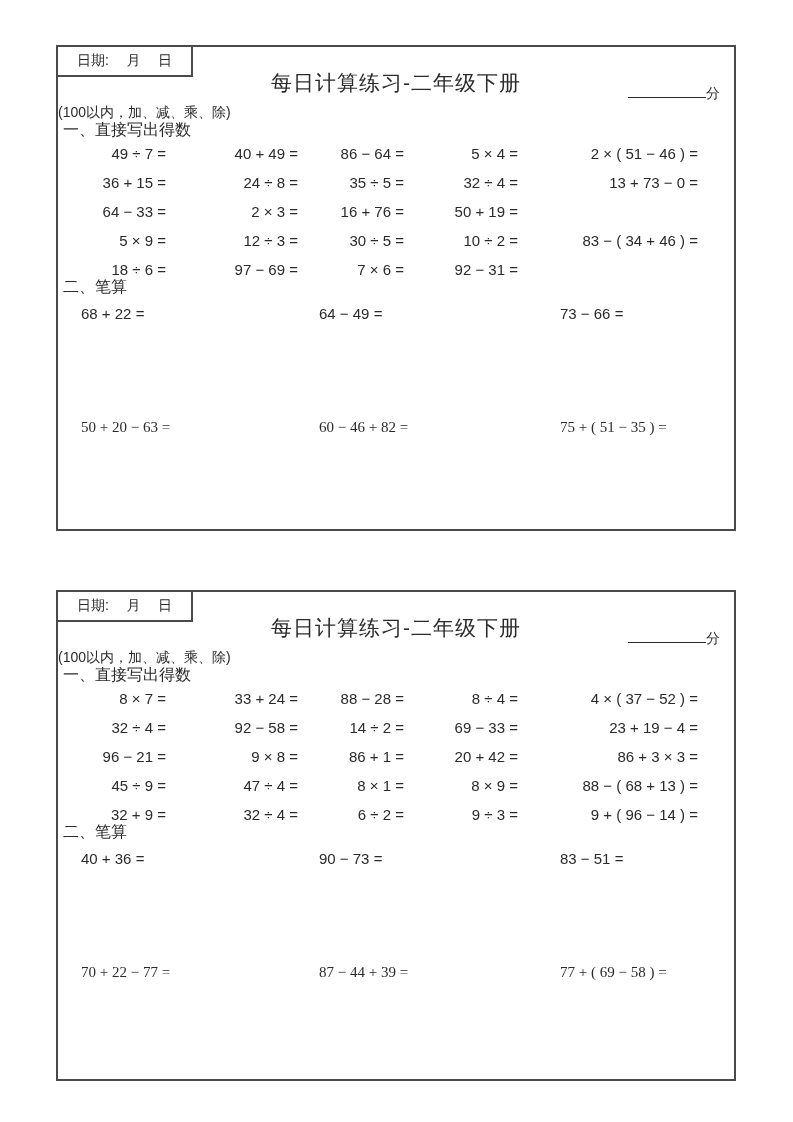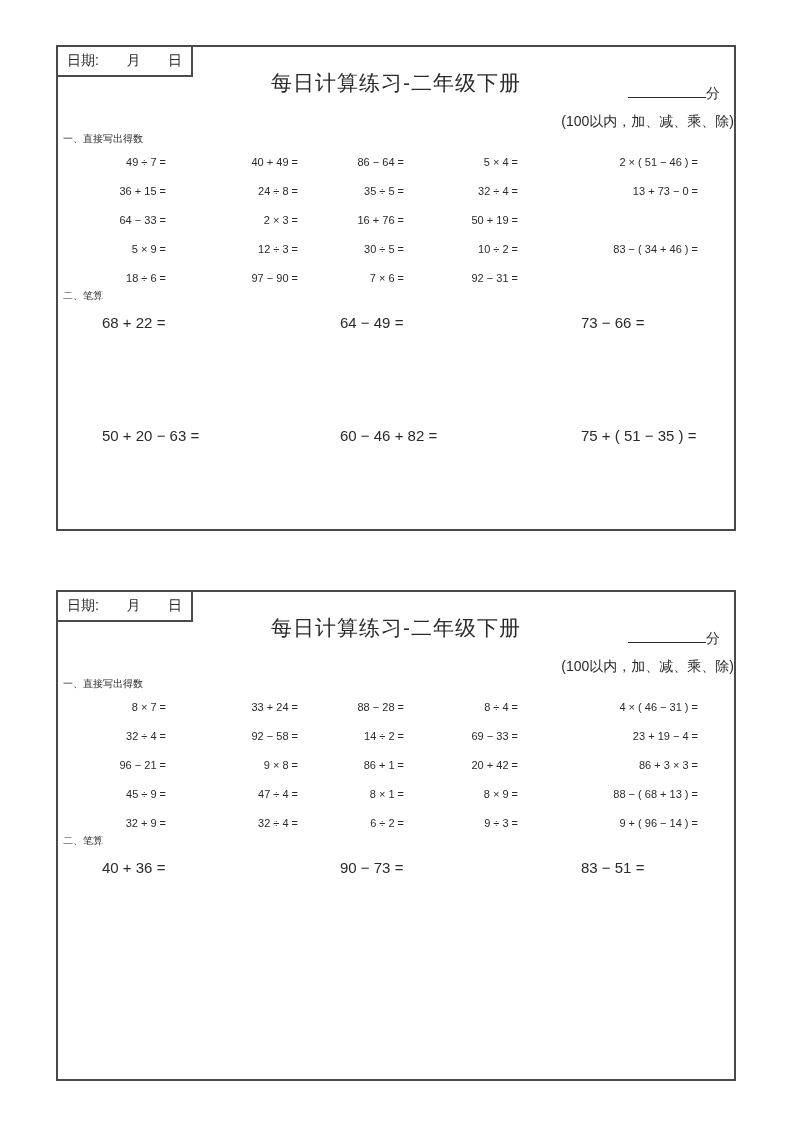--- a/index.html
+++ b/index.html
@@ -10,34 +10,34 @@
   .sheet {
     position:absolute; left:56px; width:680px; box-sizing:border-box;
     border:2px solid #4a4a4a; background:#fff;
   }
   .sheet-1 { top:45px;  height:486px; }
   .sheet-2 { top:590px; height:491px; }
   .datebox {
     position:absolute; top:-2px; left:-2px; width:137px; height:32px;
     box-sizing:border-box; border:2px solid #4a4a4a; background:#fff;
     display:flex; align-items:center; justify-content:space-between;
-    padding:0 9px; font-size:14px;
+    padding:0 19px; font-size:14px;
   }
   .score { position:absolute; top:36px; right:14px; font-size:14px; white-space:nowrap; }
   .score-blank { display:inline-block; width:78px; height:1em; border-bottom:1.5px solid #2a2a2a; }
   .title { text-align:center; font-size:21px; letter-spacing:1px; margin-top:23px; line-height:26px; }
-  .subtitle { text-align:right; font-size:14px; margin-top:16px; line-height:18px; }
-  .sec-title { font-size:10px; line-height:18px; margin-left:5px; }
+  .subtitle { text-align:left; font-size:14px; margin-top:7px; line-height:18px; }
+  .sec-title { font-size:16px; line-height:18px; margin-left:5px; }
   .sec2-title { margin-top:-6px; }
-  .grid1 { font-size:11px; }
+  .grid1 { font-size:15px; }
   .g1row { display:grid; grid-template-columns:108px 132px 106px 114px 180px; height:29px; line-height:29px; }
   .g1c { text-align:right; white-space:pre; }
-  .g2row { display:grid; grid-template-columns:238px 241px 1fr; padding-left:44px;
+  .g2row { display:grid; grid-template-columns:238px 241px 1fr; padding-left:23px;
            font-size:15px; height:20px; line-height:20px; margin-top:8px; }
-  .g2row-b { margin-top:93px; }
+  .g2row-b { margin-top:93px;font-family:Liberation Serif, serif; }
   .g2c { text-align:left; white-space:pre; }
 </style>
 </head>
 <body>
 
 <div class="sheet sheet-1">
   <div class="datebox">
     <span>日期:</span>
     <span>月</span>
     <span>日</span>
@@ -69,21 +69,21 @@
     </div>
     <div class="g1row">
       <span class="g1c">5 × 9 =</span>
       <span class="g1c">12 ÷ 3 =</span>
       <span class="g1c">30 ÷ 5 =</span>
       <span class="g1c">10 ÷ 2 =</span>
       <span class="g1c">83 − ( 34 + 46 ) =</span>
     </div>
     <div class="g1row">
       <span class="g1c">18 ÷ 6 =</span>
-      <span class="g1c">97 − 90 =</span>
+      <span class="g1c">97 − 69 =</span>
       <span class="g1c">7 × 6 =</span>
       <span class="g1c">92 − 31 =</span>
     </div>
   </div>
   <div class="sec-title sec2-title">二、笔算</div>
   <div class="g2row">
     <span class="g2c">68 + 22 =</span>
     <span class="g2c">64 − 49 =</span>
     <span class="g2c">73 − 66 =</span>
   </div>
@@ -103,21 +103,21 @@
   <div class="score"><span class="score-blank"></span><span>分</span></div>
   <div class="title">每日计算练习-二年级下册</div>
   <div class="subtitle">(100以内，加、减、乘、除)</div>
   <div class="sec-title">一、直接写出得数</div>
   <div class="grid1">
     <div class="g1row">
       <span class="g1c">8 × 7 =</span>
       <span class="g1c">33 + 24 =</span>
       <span class="g1c">88 − 28 =</span>
       <span class="g1c">8 ÷ 4 =</span>
-      <span class="g1c">4 × ( 46 − 31 ) =</span>
+      <span class="g1c">4 × ( 37 − 52 ) =</span>
     </div>
     <div class="g1row">
       <span class="g1c">32 ÷ 4 =</span>
       <span class="g1c">92 − 58 =</span>
       <span class="g1c">14 ÷ 2 =</span>
       <span class="g1c">69 − 33 =</span>
       <span class="g1c">23 + 19 − 4 =</span>
     </div>
     <div class="g1row">
       <span class="g1c">96 − 21 =</span>
@@ -140,13 +140,18 @@
       <span class="g1c">9 ÷ 3 =</span>
       <span class="g1c">9 + ( 96 − 14 ) =</span>
     </div>
   </div>
   <div class="sec-title sec2-title">二、笔算</div>
   <div class="g2row">
     <span class="g2c">40 + 36 =</span>
     <span class="g2c">90 − 73 =</span>
     <span class="g2c">83 − 51 =</span>
   </div>
+  <div class="g2row g2row-b">
+    <span class="g2c">70 + 22 − 77 =</span>
+    <span class="g2c">87 − 44 + 39 =</span>
+    <span class="g2c">77 + ( 69 − 58 ) =</span>
+  </div>
 </div>
 
 </body></html>

